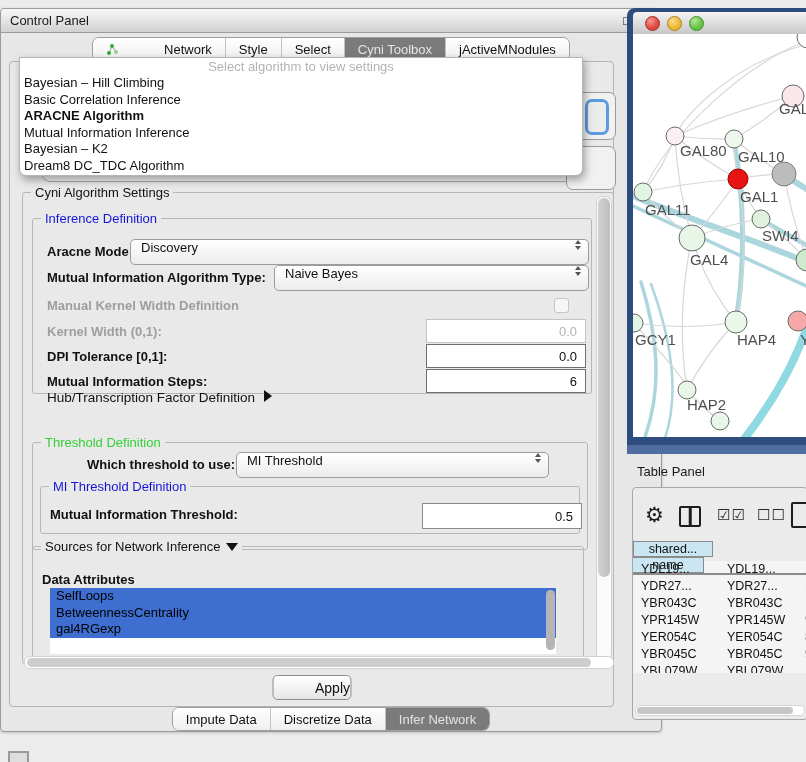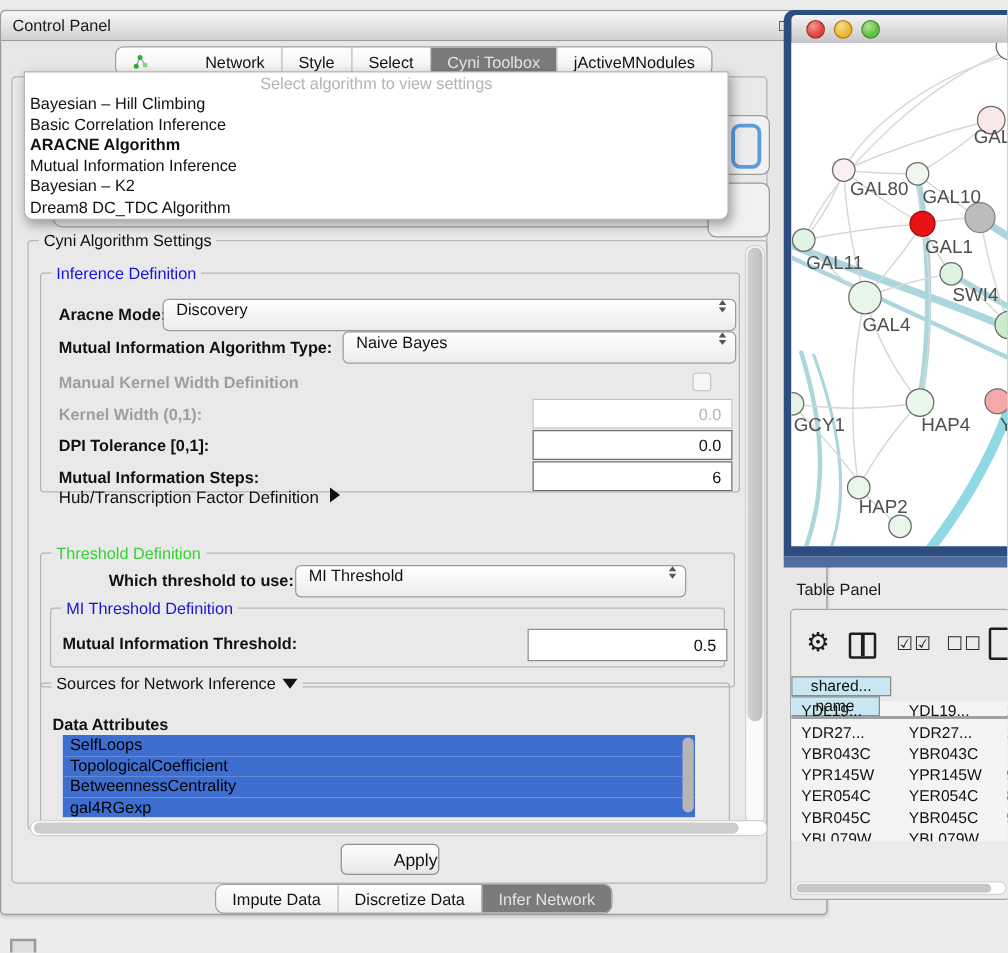--- a/index.html
+++ b/index.html
@@ -221,21 +221,20 @@
 
     <div class="grp" style="left:22px;top:484px;width:550px;height:116px;">
       <span class="legend">
         <span>Sources for Network Inference</span>
         <span class="tri-down"></span>
       </span>
     </div>
     <span class="lbl" style="left:32px;top:510px;">Data Attributes</span>
     <div class="attr-list" id="attr-list">
       <div class="attr-item">SelfLoops</div>
-        <div class="attr-item">TopologicalCoefficient</div>
         <div class="attr-item">BetweennessCentrality</div>
         <div class="attr-item">gal4RGexp</div>
         <div class="attr-vscroll"></div>
     </div>
     <div class="hscroll">
         <div class="thumb"></div>
       </div>
 
     <div class="apply-btn">
       <span>Apply</span>

